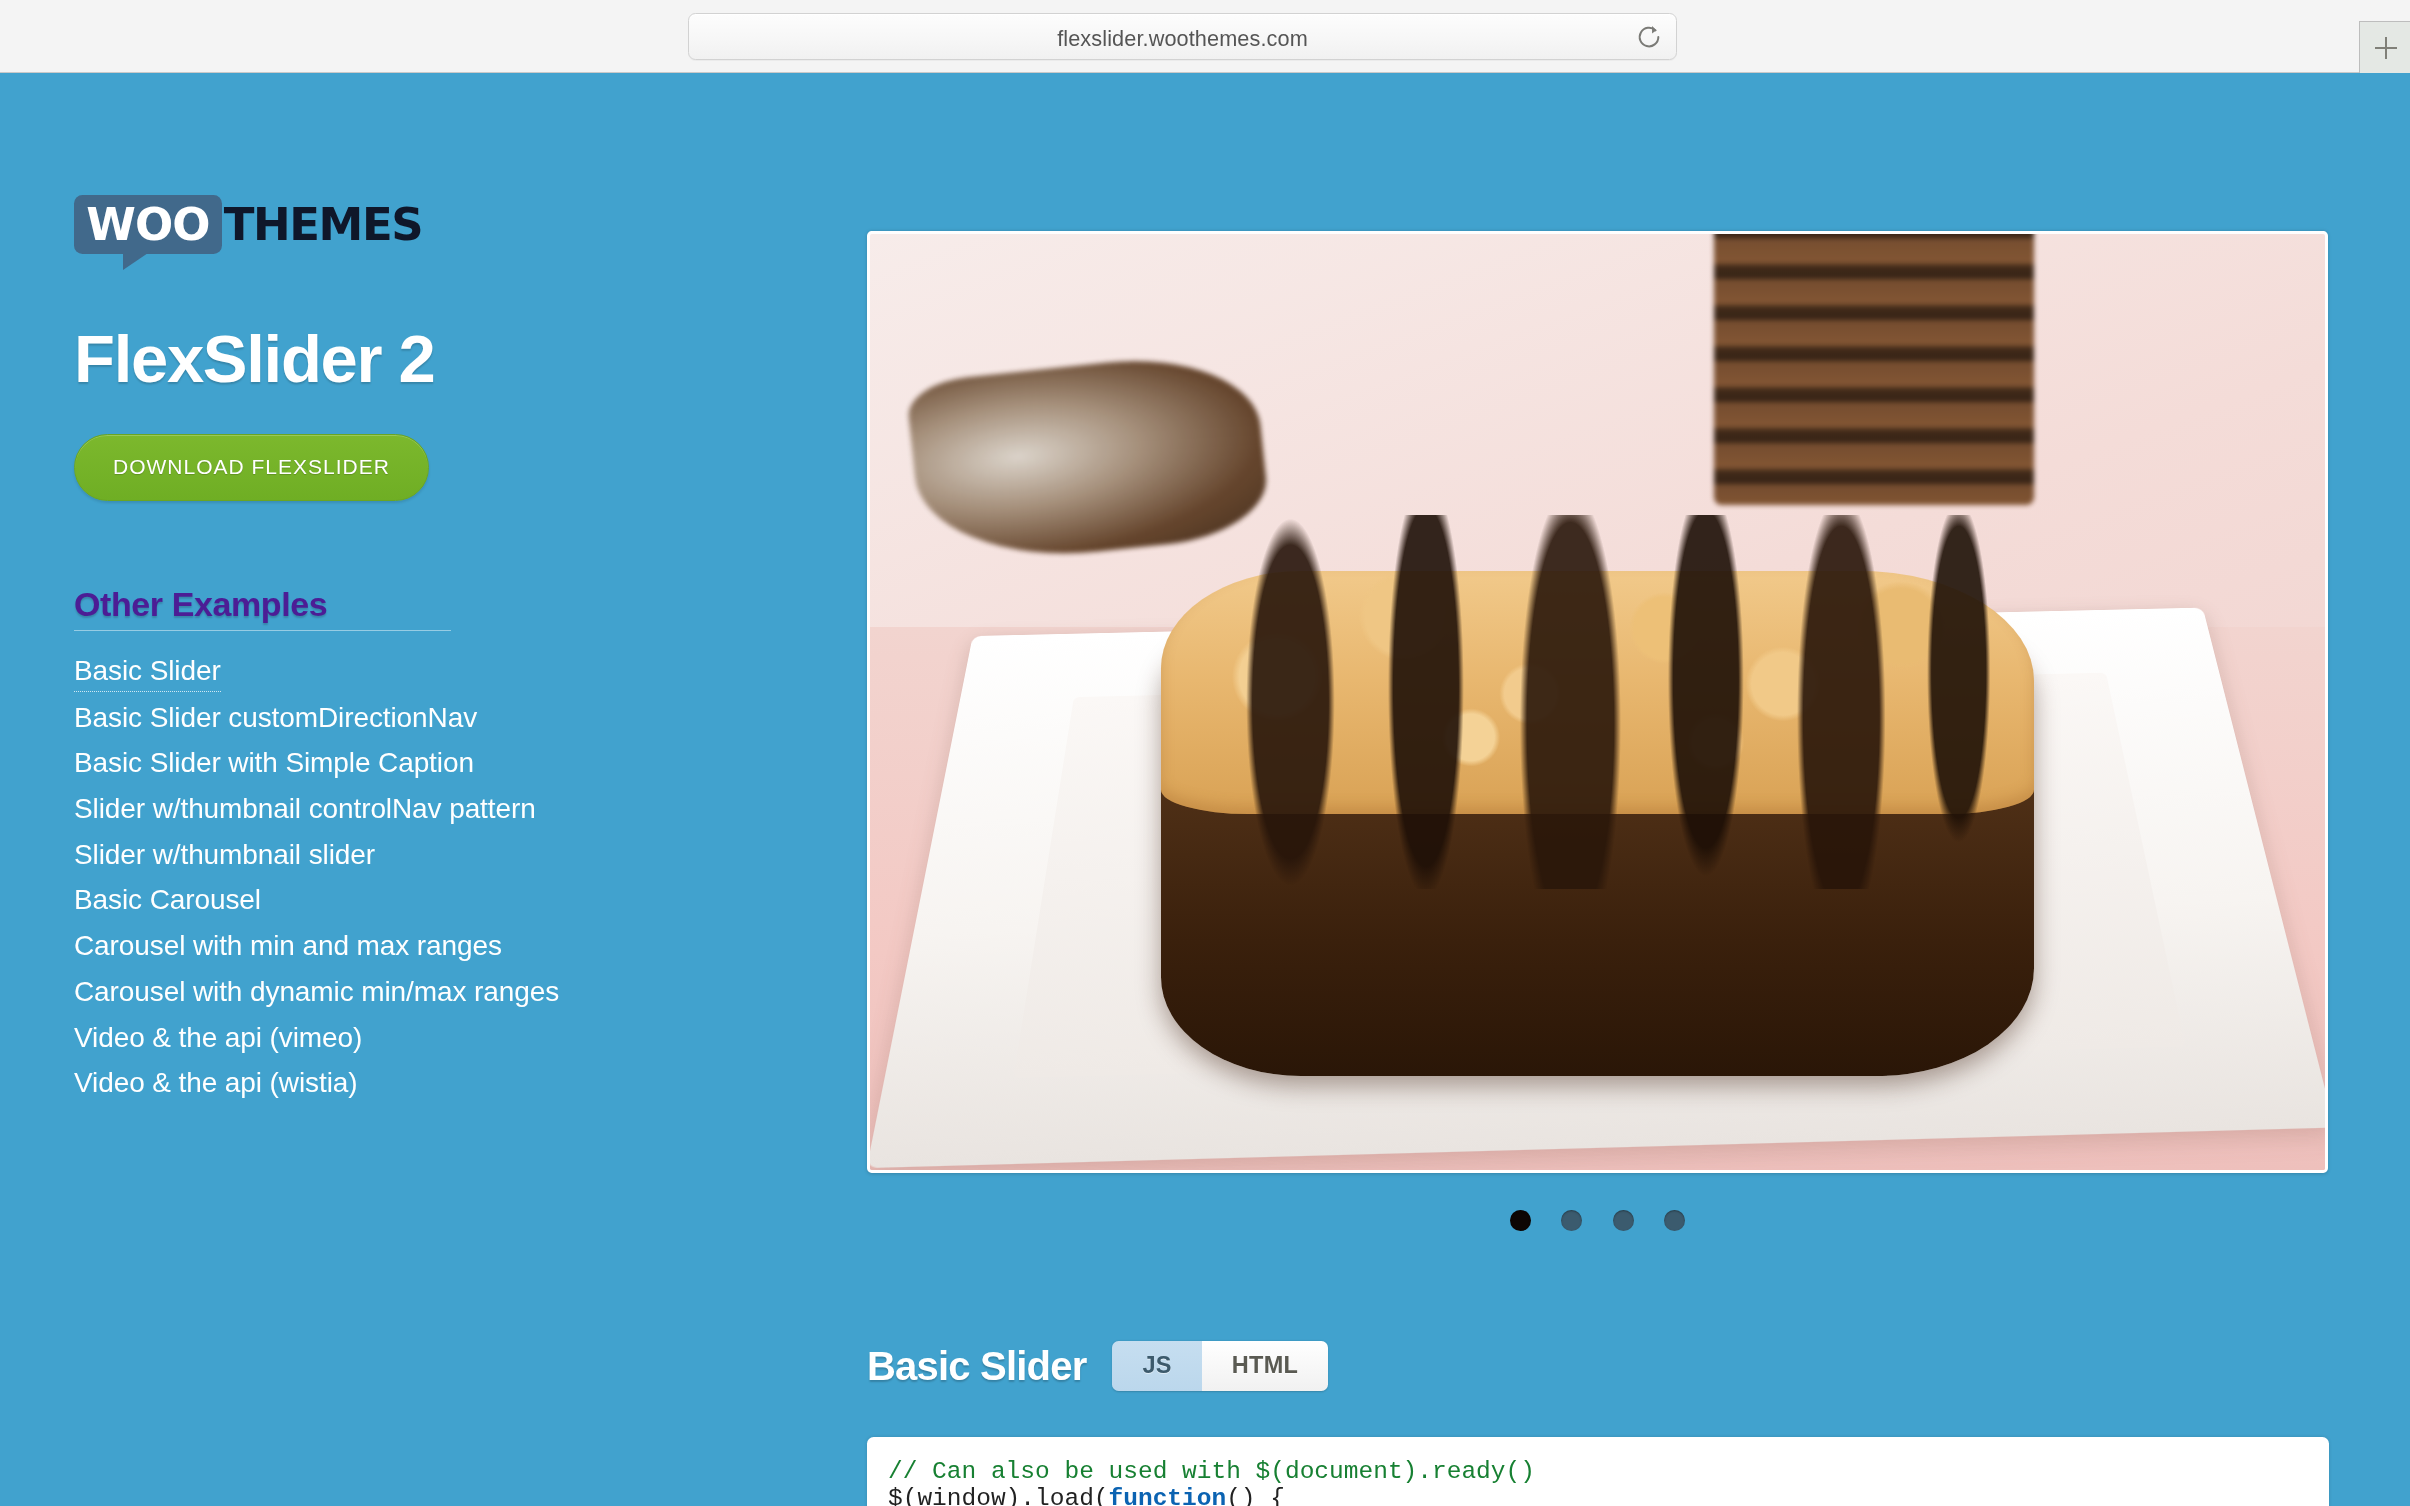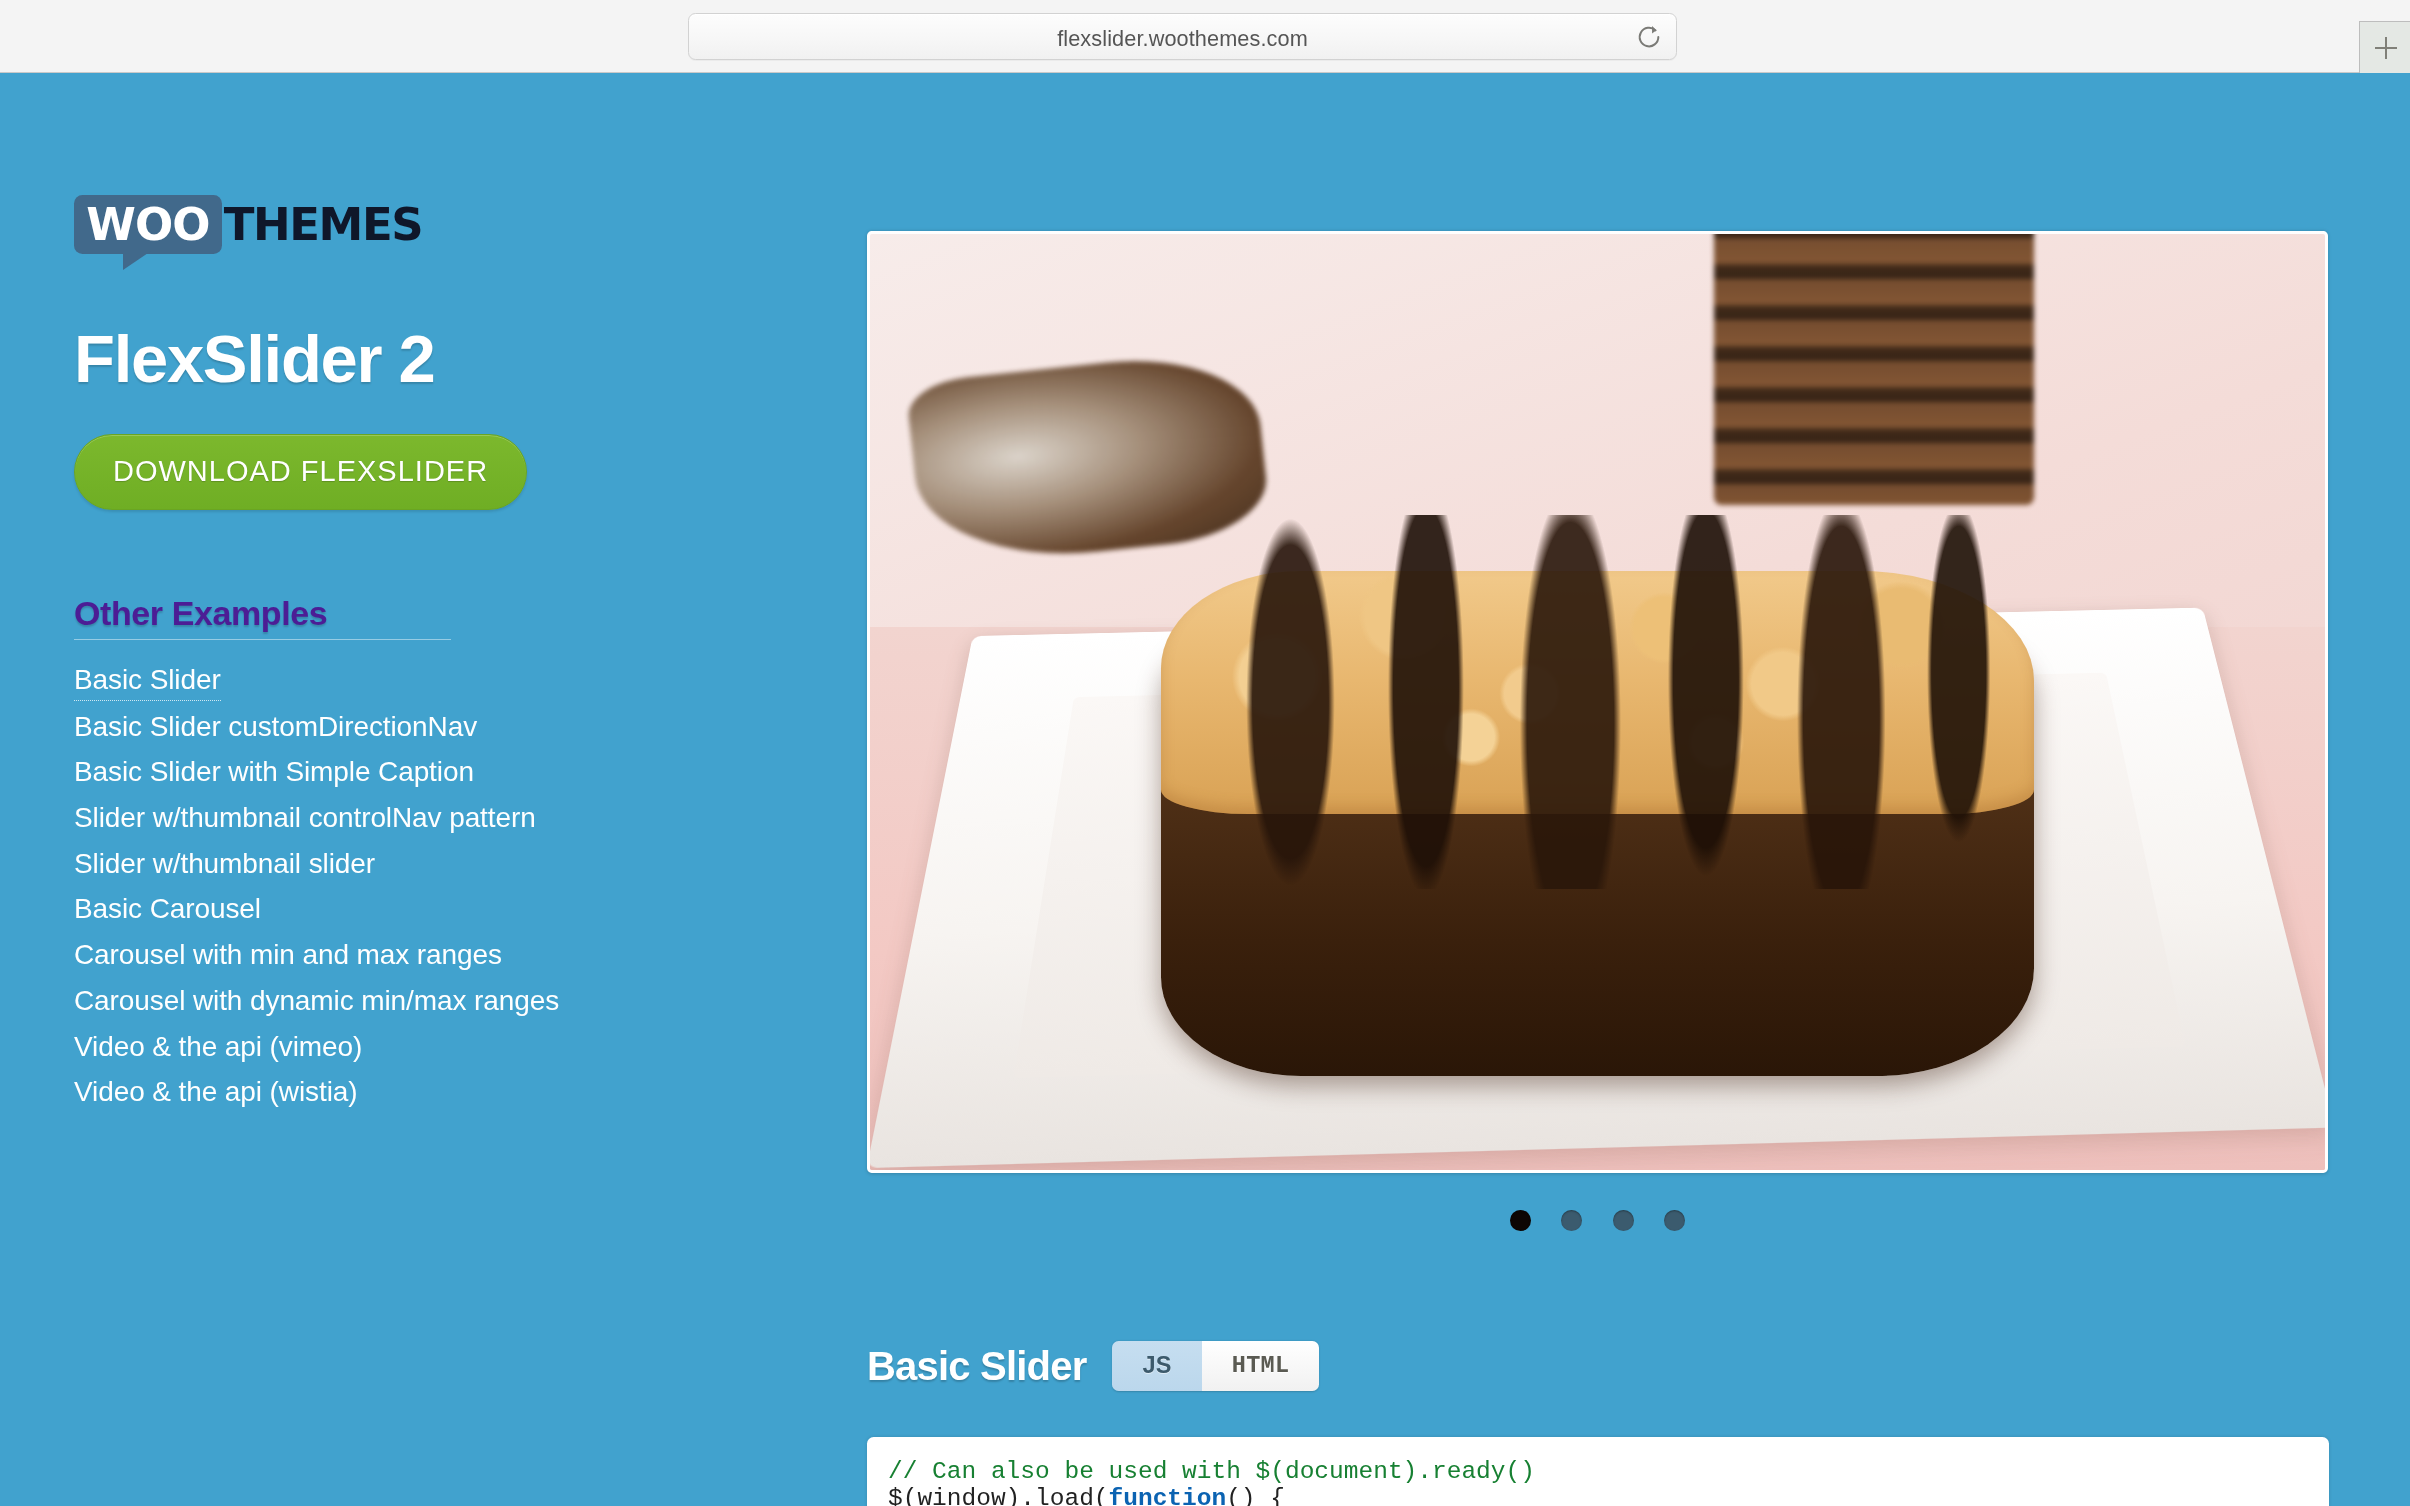--- a/index.html
+++ b/index.html
@@ -168,21 +168,21 @@
   }
 
   .download-btn {
     display: inline-block;
     margin-top: 39px;
     padding: 20px 38px 21px 38px;
     background: linear-gradient(to bottom, #7cb82d 0%, #6fae24 100%);
     border: 1.9px solid #6aa522;
     border-radius: 38px;
     color: #ffffff;
-    font-size: 29px;
+    font-size: 21px;
     letter-spacing: 1px;
     font-family: "Liberation Sans", sans-serif;
     box-shadow: 0 1.9px 2.8px rgba(0,0,0,0.12), inset 0 0.9px 0 rgba(255,255,255,0.22);
     cursor: pointer;
     text-shadow: 0 0.9px 0.9px rgba(0,0,0,0.18);
   }
 
   .examples-heading {
     margin-top: 83px;
     font-family: "Liberation Sans", sans-serif;
@@ -387,21 +387,20 @@
   }
   .code-tab.js {
     background: linear-gradient(to bottom, #c6def0 0%, #bbd7ec 100%);
     color: #3c5a6c;
     text-shadow: 0 0.9px 0 rgba(255,255,255,0.5);
   }
   .code-tab.html {
     background: linear-gradient(to bottom, #ffffff 0%, #f1f1f1 100%);
     color: #5a5a52;
     text-shadow: 0 0.9px 0 rgba(255,255,255,0.8);
-    font-family: Liberation Mono, monospace;
   }
 
   
   .code-block {
     position: absolute;
     left: 867px;
     top: 1364px;
     width: 1462px;
     height: 151px;
     background: #ffffff;

